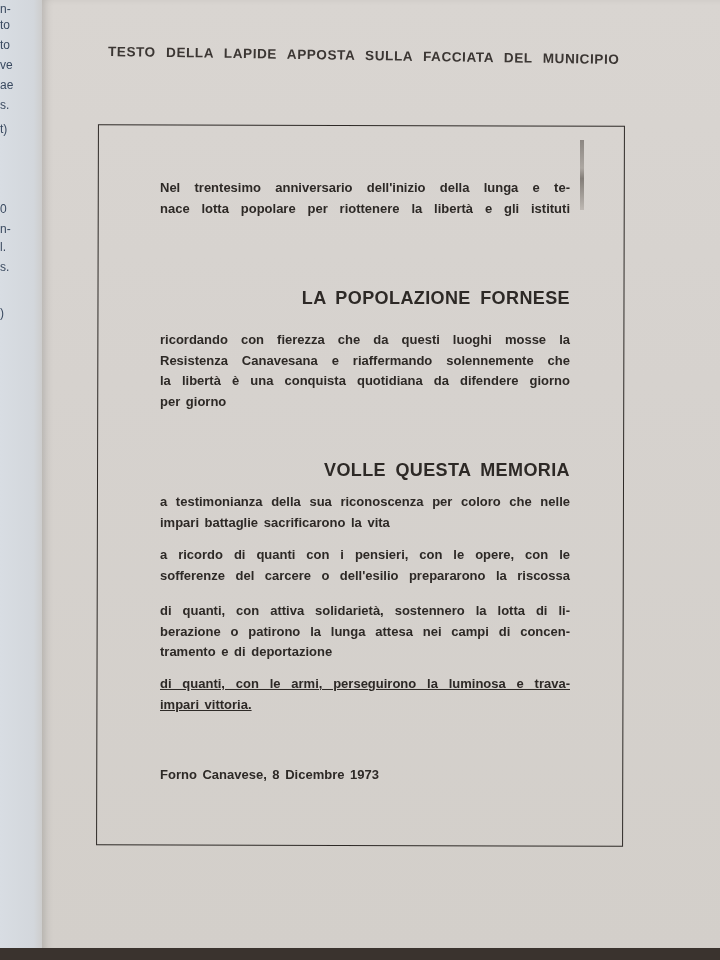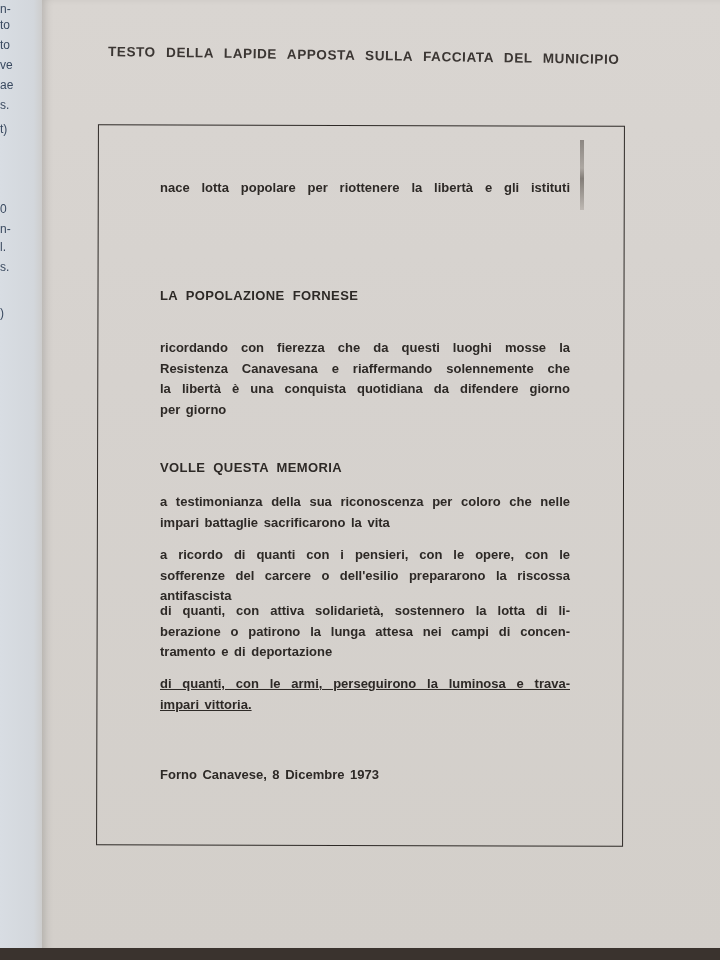--- a/index.html
+++ b/index.html
@@ -81,22 +81,22 @@
       color: #2d2926;
       line-height: 20.5px;
       text-align: justify;
       text-align-last: left;
       word-spacing: 2px;
     }
     .center-title {
       position: absolute;
       left: 160px;
       width: 410px;
-      text-align: left;
-      font-size: 13px;
+      text-align: right;
+      font-size: 18px;
       font-weight: bold;
       color: #2d2926;
       letter-spacing: 0.4px;
       word-spacing: 4px;
     }
     .line { display: block; white-space: nowrap; }
     .justify-line {
       display: block;
       text-align: justify;
       text-align-last: justify;
@@ -130,43 +130,43 @@
 </div>
 
 <div class="page"></div>
 
 <div class="heading">TESTO DELLA LAPIDE APPOSTA SULLA FACCIATA DEL MUNICIPIO</div>
 
 <div class="box"></div>
 <div class="tear-mark"></div>
 
 <div class="text" style="top:178px;">
+  <span class="justify-line">Nel trentesimo anniversario dell'inizio della lunga e te-</span>
   <span class="justify-line">nace lotta popolare per riottenere la libertà e gli istituti</span>
 </div>
 
 <div class="center-title" style="top:288px;">LA POPOLAZIONE FORNESE</div>
 
-<div class="text" style="top:330px;margin-top:8px;">
+<div class="text" style="top:330px;">
   <span class="justify-line">ricordando con fierezza che da questi luoghi mosse la</span>
   <span class="justify-line">Resistenza Canavesana e riaffermando solennemente che</span>
   <span class="justify-line">la libertà è una conquista quotidiana da difendere giorno</span>
   <span class="line">per giorno</span>
 </div>
 
 <div class="center-title" style="top:460px;">VOLLE QUESTA MEMORIA</div>
 
 <div class="text" style="top:492px;">
   <span class="justify-line">a testimonianza della sua riconoscenza per coloro che nelle</span>
   <span class="line">impari battaglie sacrificarono la vita</span>
 </div>
 
 <div class="text" style="top:545px;">
   <span class="justify-line">a ricordo di quanti con i pensieri, con le opere, con le</span>
   <span class="justify-line">sofferenze del carcere o dell'esilio prepararono la riscossa</span>
-  <span class="line">antifascista</span>
 </div>
 
 <div class="text" style="top:601px;">
   <span class="justify-line">di quanti, con attiva solidarietà, sostennero la lotta di li-</span>
   <span class="justify-line">berazione o patirono la lunga attesa nei campi di concen-</span>
   <span class="line">tramento e di deportazione</span>
 </div>
 
 <div class="text" style="top:674px;text-decoration:underline;">
   <span class="justify-line">di quanti, con le armi, perseguirono la luminosa e trava-</span>

